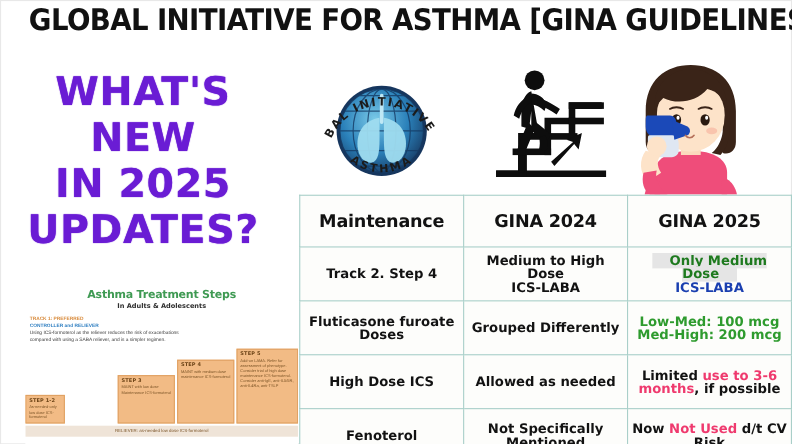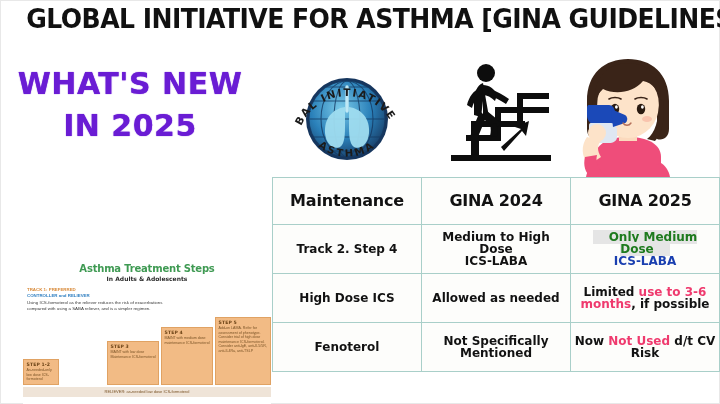--- a/index.html
+++ b/index.html
@@ -29,21 +29,21 @@
     transform-origin:center top;
     white-space:nowrap;
   }
 
   
   .headline{
     position:absolute;left:4px;top:62px;width:250px;
     text-align:center;
     font-family:"DejaVu Sans", sans-serif;
     font-weight:bold;
-    font-size:30px;
+    font-size:36px;
     line-height:42px;
     letter-spacing:0.5px;
     color:#6a1cd4;
     text-shadow:0 0 1px #6a1cd4;
   }
   .headline .ln{display:block;}
 
   
   .logo-wrap{position:absolute;left:281px;top:54px;width:130px;height:125px;}
   .logo-svg{display:block;width:130px;height:125px;}
@@ -139,20 +139,21 @@
 </head>
 <body>
 
 <div class="page">
 
   <div class="title">GLOBAL INITIATIVE FOR ASTHMA [GINA GUIDELINES]</div>
 
   <div class="headline">
     <span class="ln">WHAT'S NEW</span>
     <span class="ln">IN 2025</span>
+    <span class="ln">UPDATES?</span>
   </div>
 
   <div class="logo-wrap">
     <svg class="logo-svg" viewBox="0 0 130 125">
       <defs>
         <path id="arcTop" d="M 18,74 A 50,50 0 0 1 112,74" fill="none"></path>
         <path id="arcBot" d="M 26,80 A 46,46 0 0 0 104,80" fill="none"></path>
         <radialGradient id="globeG" cx="42%" cy="36%" r="72%">
           <stop offset="0%" stop-color="#79c9e8"></stop>
           <stop offset="55%" stop-color="#2a80b9"></stop>
@@ -271,20 +272,33 @@
         <td>
           <span class="cellline">Medium to High Dose</span>
           <span class="cellline">ICS-LABA</span>
         </td>
         <td>
           <span class="cellline"><span class="hl-green">Only Medium Dose</span></span>
           <span class="cellline t-blue">ICS-LABA</span>
         </td>
       </tr>
 
+      <tr class="body-row">
+        <td>
+          <span class="cellline">Fluticasone furoate</span>
+          <span class="cellline">Doses</span>
+        </td>
+        <td>
+          <span class="cellline">Grouped Differently</span>
+        </td>
+        <td>
+          <span class="cellline t-green">Low-Med: 100 mcg</span>
+          <span class="cellline t-green">Med-High: 200 mcg</span>
+        </td>
+      </tr>
 
       <tr class="body-row">
         <td>
           <span class="cellline">High Dose ICS</span>
         </td>
         <td>
           <span class="cellline">Allowed as needed</span>
         </td>
         <td>
           <span class="cellline">

